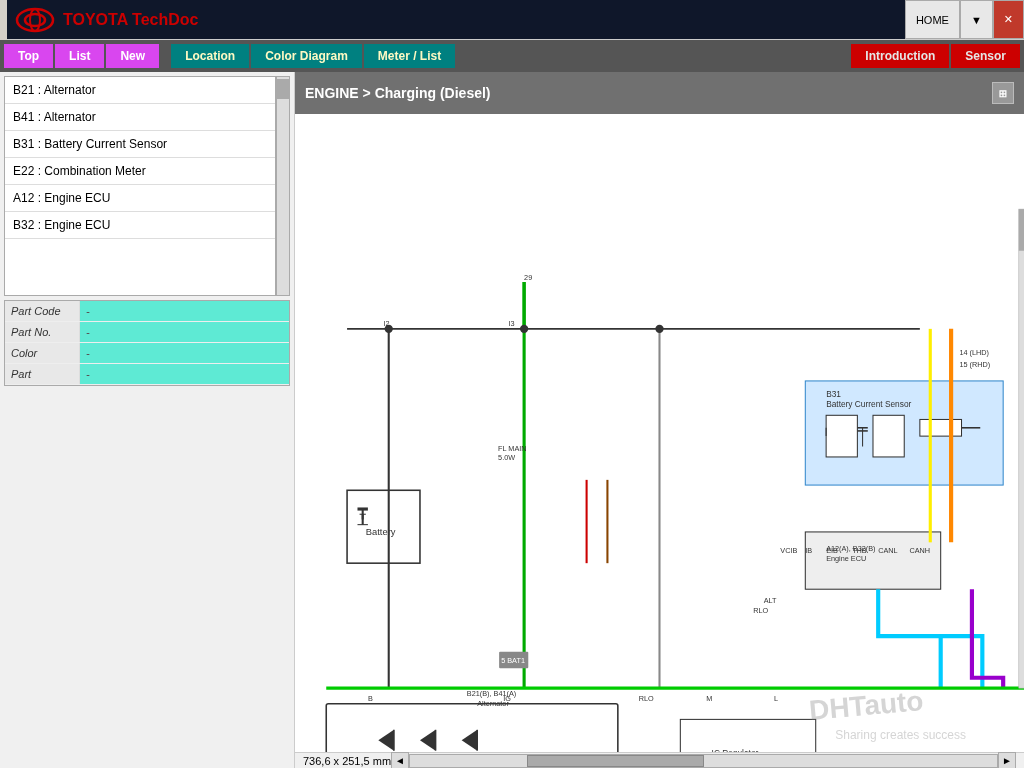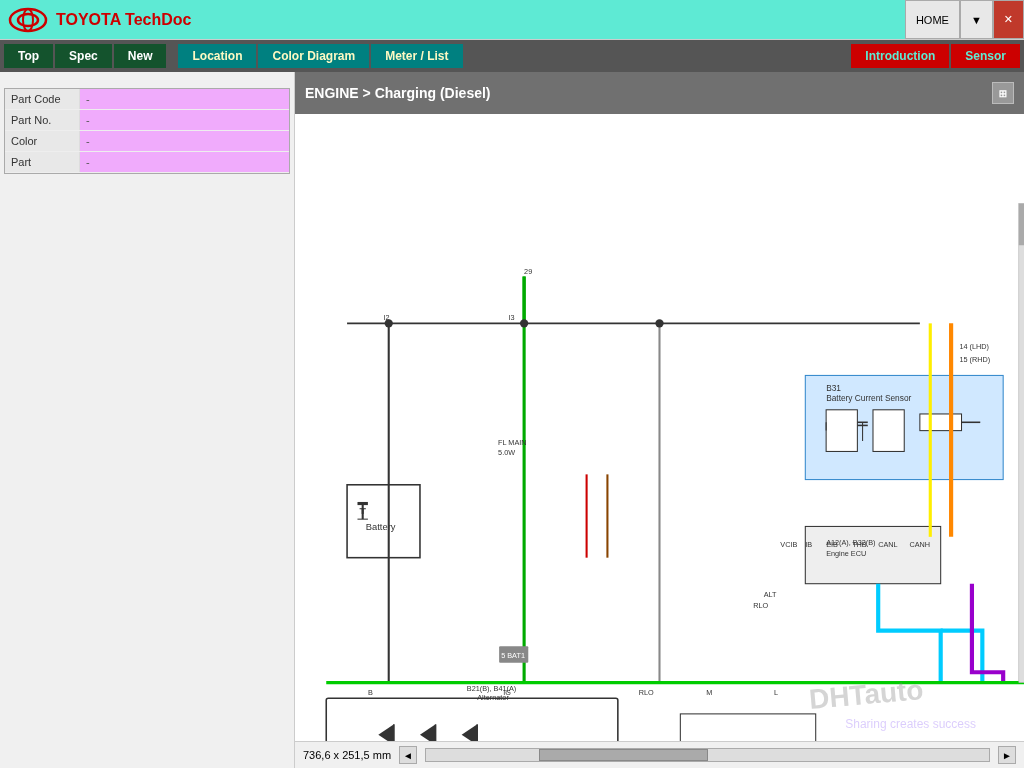--- a/index.html
+++ b/index.html
@@ -1,26 +1,27 @@
 <!DOCTYPE html>
 <html><head>
   <meta charset="utf-8">
   <style>
     * { margin: 0; padding: 0; box-sizing: border-box; }
     body { width: 1024px; height: 768px; overflow: hidden; font-family: Arial, sans-serif; font-size: 12px; background: #d4d0c8; }
 
     
     #titlebar {
       height: 40px;
-      background: #5eead4;
+      background: #0f172a;
       display: flex;
       align-items: center;
       padding: 0 8px;
       border-bottom: 1px solid #ccc;
       position: relative;
+      margin-left: 7px;
     }
     #titlebar .logo-area {
       display: flex;
       align-items: center;
       gap: 8px;
     }
     #titlebar .toyota-logo {
       width: 40px;
       height: 32px;
       display: flex;
@@ -76,23 +77,23 @@
     .tb-btn {
       height: 24px;
       padding: 0 14px;
       font-size: 12px;
       font-weight: bold;
       border: none;
       cursor: pointer;
       display: flex;
       align-items: center;
     }
-    .tb-btn.red-btn { background: #14532d; color: white; }
+    .tb-btn.red-btn { background: #d946ef; color: white; }
     .tb-btn.teal-btn { background: #008080; color: #fef9c3; }
-    .tb-btn.right-btn { background: #cc0000; color: #5eead4; }
+    .tb-btn.right-btn { background: #cc0000; color: #e5e5e5; }
 
     
     #main {
       display: flex;
       height: calc(768px - 40px - 32px);
     }
 
     
     #left-panel {
       width: 295px;
@@ -110,23 +111,24 @@
     }
     .component-item {
       padding: 6px 8px;
       border-bottom: 1px solid #ddd;
       cursor: pointer;
       background: white;
       font-size: 12px;
     }
 
     #info-panel {
-      margin-top: 12px;
-      border: 1px solid #aaa;
-      background: #f0abfc;
+      margin-top: 4px;
+      border: 1px solid #aaa;
+      background: #5eead4;
+      font-style: italic;
     }
     .info-row {
       display: flex;
       border-bottom: 1px solid #eee;
       font-size: 11px;
     }
     .info-label {
       width: 75px;
       padding: 4px 6px;
       background: #e8e8e8;
@@ -170,28 +172,27 @@
       flex: 1;
       overflow: hidden;
       position: relative;
       background: white;
     }
     #diagram-area svg {
       width: 100%;
       height: 100%;
     }
     #diagram-footer {
-      height: 27px;
+      height: 16px;
       background: #f0f0f0;
       border-top: 1px solid #ccc;
       display: flex;
       align-items: center;
       padding: 0 8px;
       font-size: 11px;
-      gap: 8px;
     }
     #diagram-footer .scroll-arrows {
       display: flex;
       gap: 2px;
     }
     .scroll-arrow {
       width: 18px;
       height: 18px;
       background: #ddd;
       border: 1px solid #aaa;
@@ -226,24 +227,24 @@
       font-size: 28px;
       font-weight: bold;
       color: #888;
       transform: rotate(-5deg);
       pointer-events: none;
       white-space: nowrap;
     }
     .watermark-sub {
       position: absolute;
       bottom: 10px;
-      right: 48px;
+      right: 58px;
       opacity: 0.3;
       font-size: 12px;
-      color: #8b5cf6;
+      color: #737373;
       pointer-events: none;
     }
   </style>
 </head>
 <body>
 
 <div id="titlebar">
   <div class="logo-area">
     <div class="toyota-logo">
 
@@ -257,34 +258,48 @@
   </div>
   <div class="window-controls">
     <button class="home-btn win-btn">HOME</button>
     <button class="win-btn">▼</button>
     <button class="win-btn close-btn">✕</button>
   </div>
 </div>
 
 <div id="toolbar">
   <button class="tb-btn red-btn">Top</button>
-  <button class="tb-btn red-btn">Spec</button>
+  <button class="tb-btn red-btn">List</button>
   <button class="tb-btn red-btn">New</button>
   <div style="width:8px"></div>
   <button class="tb-btn teal-btn">Location</button>
   <button class="tb-btn teal-btn">Color Diagram</button>
   <button class="tb-btn teal-btn">Meter / List</button>
   <div style="flex:1"></div>
   <button class="tb-btn right-btn">Introduction</button>
   <button class="tb-btn right-btn">Sensor</button>
 </div>
 
 <div id="main">
 
   <div id="left-panel">
+    <div style="display:flex; height: 220px;">
+      <div id="component-list">
+
+      <div class="component-item">B21 : Alternator</div>
+          <div class="component-item">B41 : Alternator</div>
+          <div class="component-item">B31 : Battery Current Sensor</div>
+          <div class="component-item">E22 : Combination Meter</div>
+          <div class="component-item">A12 : Engine ECU</div>
+          <div class="component-item">B32 : Engine ECU</div>
+        </div>
+      <div style="width:14px; background:#ddd; border:1px solid #aaa;">
+        <div style="width:12px; height:20px; background:#aaa; margin:2px auto;"></div>
+      </div>
+    </div>
     <div id="info-panel">
 
     <div class="info-row">
           <span class="info-label">Part Code</span>
           <span class="info-value">-</span>
         </div>
         <div class="info-row">
           <span class="info-label">Part No.</span>
           <span class="info-value">-</span>
         </div>

